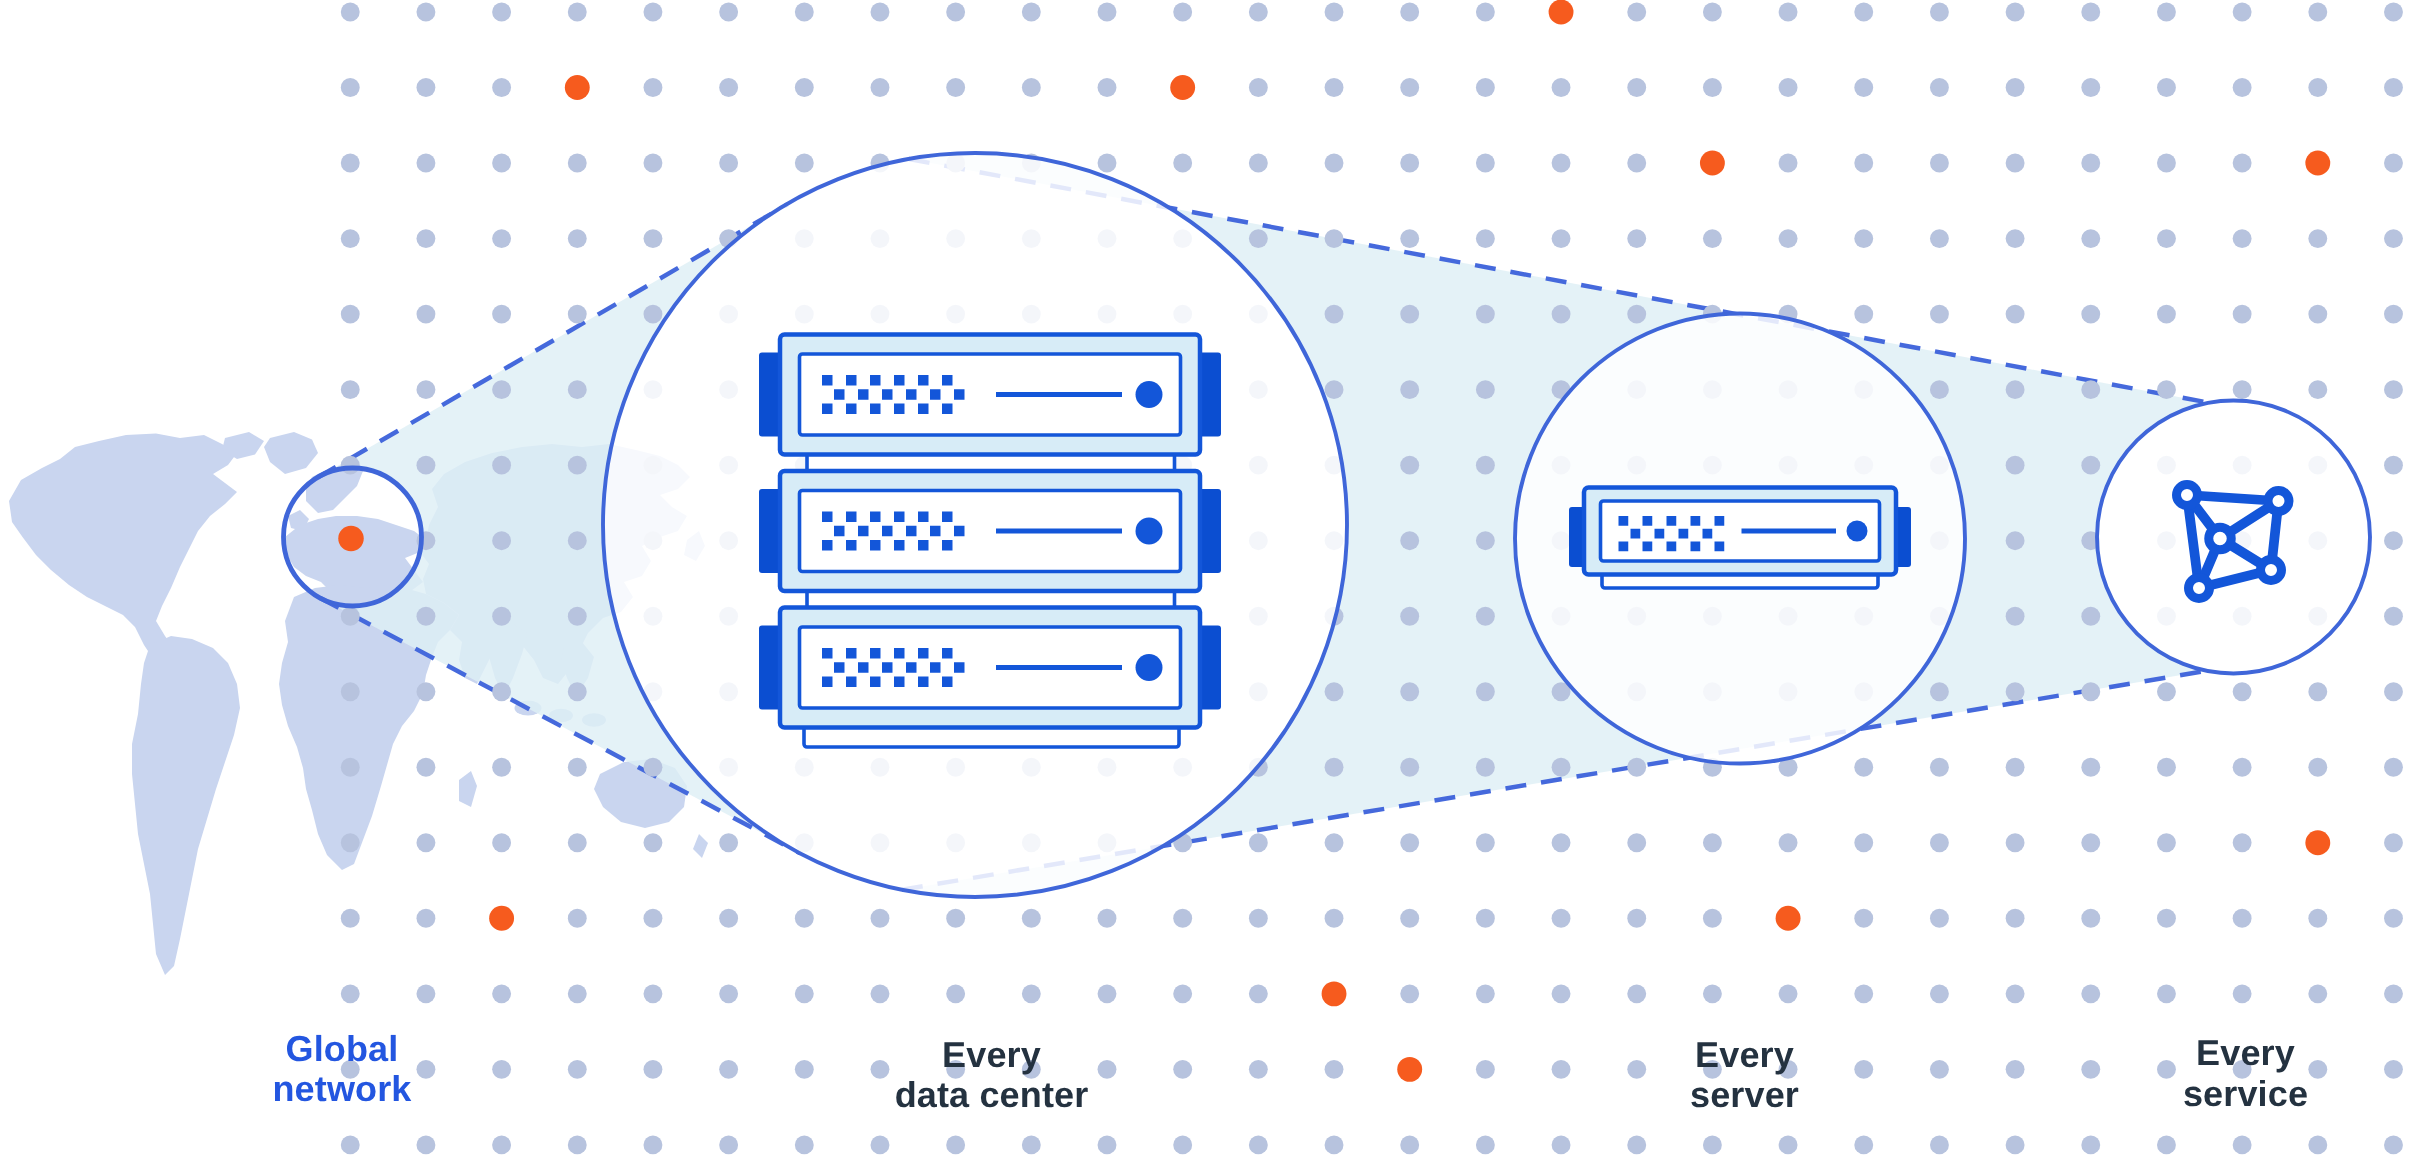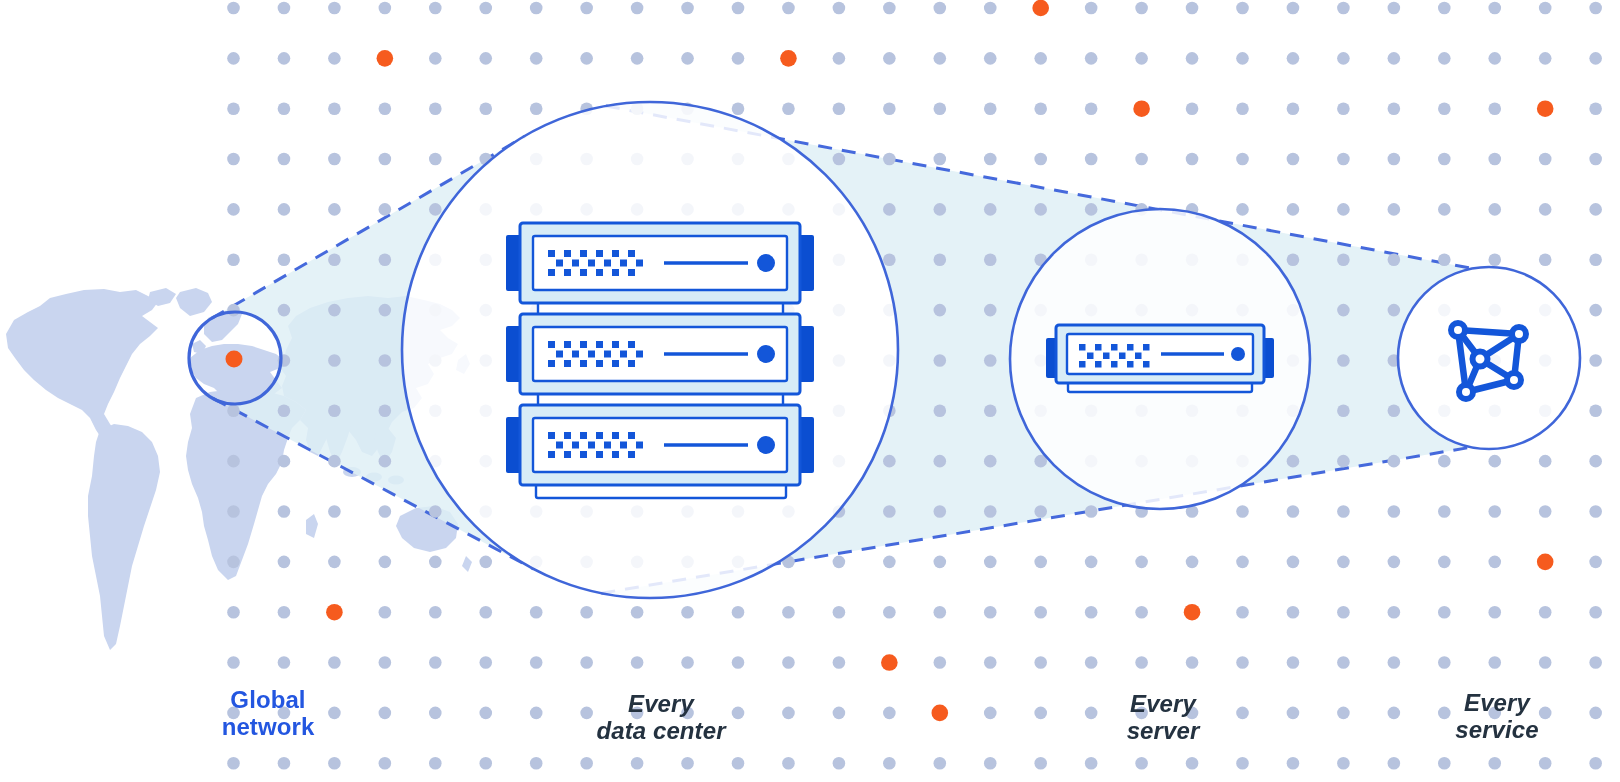--- a/index.html
+++ b/index.html
@@ -23,22 +23,22 @@
   .panel-inner{fill:#fff;stroke:var(--blue);stroke-width:2.4;}
   .connector{fill:#fff;stroke:var(--blue);stroke-width:2.4;}
   .sline{stroke:var(--blue);stroke-width:3.4;}
   .led{fill:var(--blue);}
   .sq{fill:var(--blue);}
   .mesh-edge{stroke:var(--blue);stroke-width:6.5;stroke-linecap:round;}
   .mesh-node{fill:#fff;stroke:var(--blue);stroke-width:6;}
 
   .lbl{position:absolute;transform:translate(-50%,-50%);font-weight:700;font-size:24px;
        line-height:27px;text-align:center;white-space:pre-line;letter-spacing:.1px;}
-  .lbl-blue{color:var(--label-blue);margin-left:40px;}
-  .lbl-dark{color:var(--label-dark);font-style:italic;}
+  .lbl-blue{color:var(--label-blue);}
+  .lbl-dark{color:var(--label-dark);}
 </style>
 </head>
 <body>
 
 <div class="stage">
   <svg class="scene" viewBox="0 0 1620 782">
 
     <g>
       <polygon class="map-land" points="6,334 14,320 28,312 40,306 50,298 66,294 84,290 104,289 120,292 136,290 148,296 158,302 152,310 142,316 150,322 158,328 150,336 140,344 132,354 126,366 120,378 114,392 108,404 104,414 110,424 117,434 122,446 114,452 104,442 96,430 90,418 82,410 70,404 58,398 46,390 34,380 24,370 15,358 8,348"></polygon>
       <polygon class="map-land" points="150,292 166,288 176,294 170,303 158,306 148,300"></polygon>

